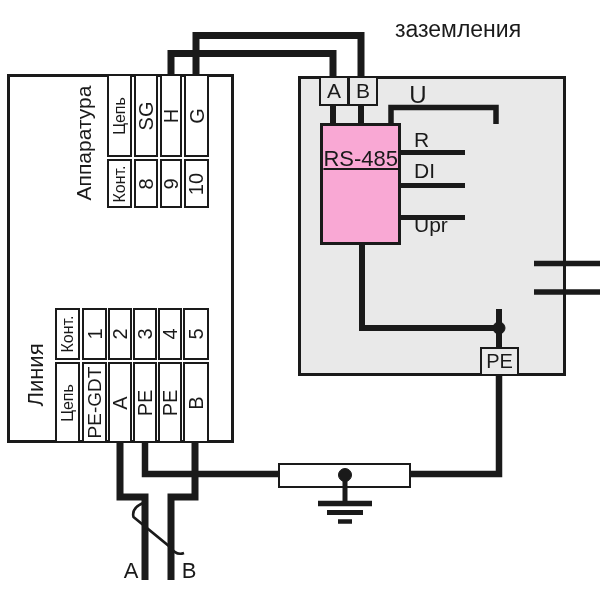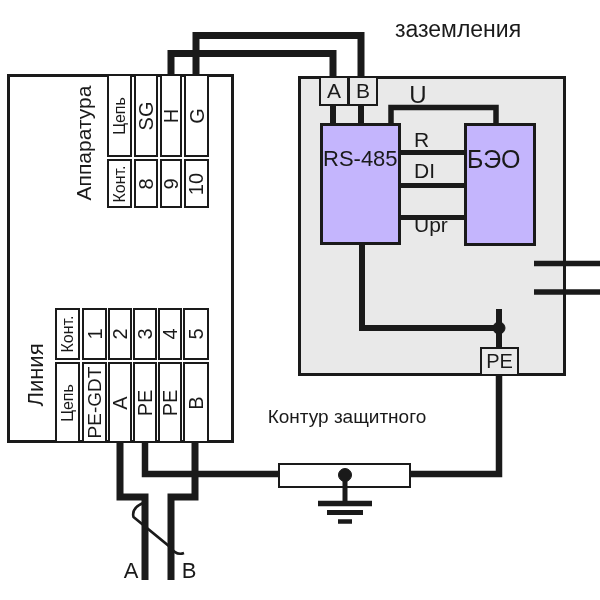--- a/index.html
+++ b/index.html
@@ -17,22 +17,23 @@
   .fs16{font-size:16px;}
   .fs19{font-size:19px;}
   .lbl{position:absolute;line-height:1.1;white-space:nowrap;}
   .ctr{text-align:center;}
   .rot{transform:translate(-50%,-50%) rotate(-90deg);white-space:nowrap;}
   .term{
     position:absolute;box-sizing:border-box;border:2.5px solid #1a1a1a;background:#e9e9e9;
     display:flex;align-items:center;justify-content:center;font-size:21px;
   }
   .block{
-    position:absolute;box-sizing:border-box;border:3px solid #1a1a1a;background:#c4b5fd;
-    text-align:left;
+    position:absolute;box-sizing:border-box;border:3px solid #1a1a1a;background:#f9a8d4;
+    text-align:right;
+    text-decoration:underline;
   }
   svg.wires{position:absolute;left:0;top:0;pointer-events:none;}
   svg.wires *{stroke:#1a1a1a;}
 </style>
 </head>
 <body>
 
 <div class="stage">
 
   <div class="box" style="left:7px;top:74px;width:227px;height:369px;"></div>
@@ -112,34 +113,30 @@
   <div class="term" style="left:319px;top:76px;width:30px;height:30px;">
     <span>A</span>
   </div>
   <div class="term" style="left:348px;top:76px;width:30px;height:30px;">
     <span>B</span>
   </div>
 
   <div class="block" style="left:320px;top:123px;width:81px;height:122px;font-size:22px;padding-top:20px;">
     <span>RS-485</span>
   </div>
-  <div class="block" style="left:464px;top:123px;width:72px;height:123px;font-size:25px;padding-top:19px;">
-    <span>БЭО</span>
-  </div>
   <div class="term" style="left:480px;top:347px;width:39px;height:29px;font-size:20px;">
     <span>PE</span>
   </div>
 
   <div class="lbl ctr" style="left:400px;top:82px;width:36px;font-size:24px;">U</div>
   <div class="lbl" style="left:414px;top:128px;font-size:21px;">R</div>
   <div class="lbl" style="left:414px;top:159px;font-size:21px;">DI</div>
   <div class="lbl" style="left:414px;top:192px;font-size:21px;margin-top:21px;">Upr</div>
 
   <div class="lbl ctr" style="left:247px;top:406px;width:200px;font-size:19px;line-height:22px;">
-    <span style="display:block;">Контур защитного</span>
   </div>
   <div class="box" style="left:278px;top:463px;width:133px;height:25px;border-width:2.5px;"></div>
 
   <div class="lbl ctr" style="left:121px;top:559px;width:20px;font-size:22px;">A</div>
   <div class="lbl ctr" style="left:179px;top:559px;width:20px;font-size:22px;">B</div>
 
   <svg class="wires" width="600" height="600" viewBox="0 0 600 600" fill="none">
     <path d="M171 76 V53.5 H333 V78" stroke-width="7"></path>
     <path d="M196 76 V35.5 H361 V78" stroke-width="7"></path>
     <path d="M333 104 V125" stroke-width="6"></path>

